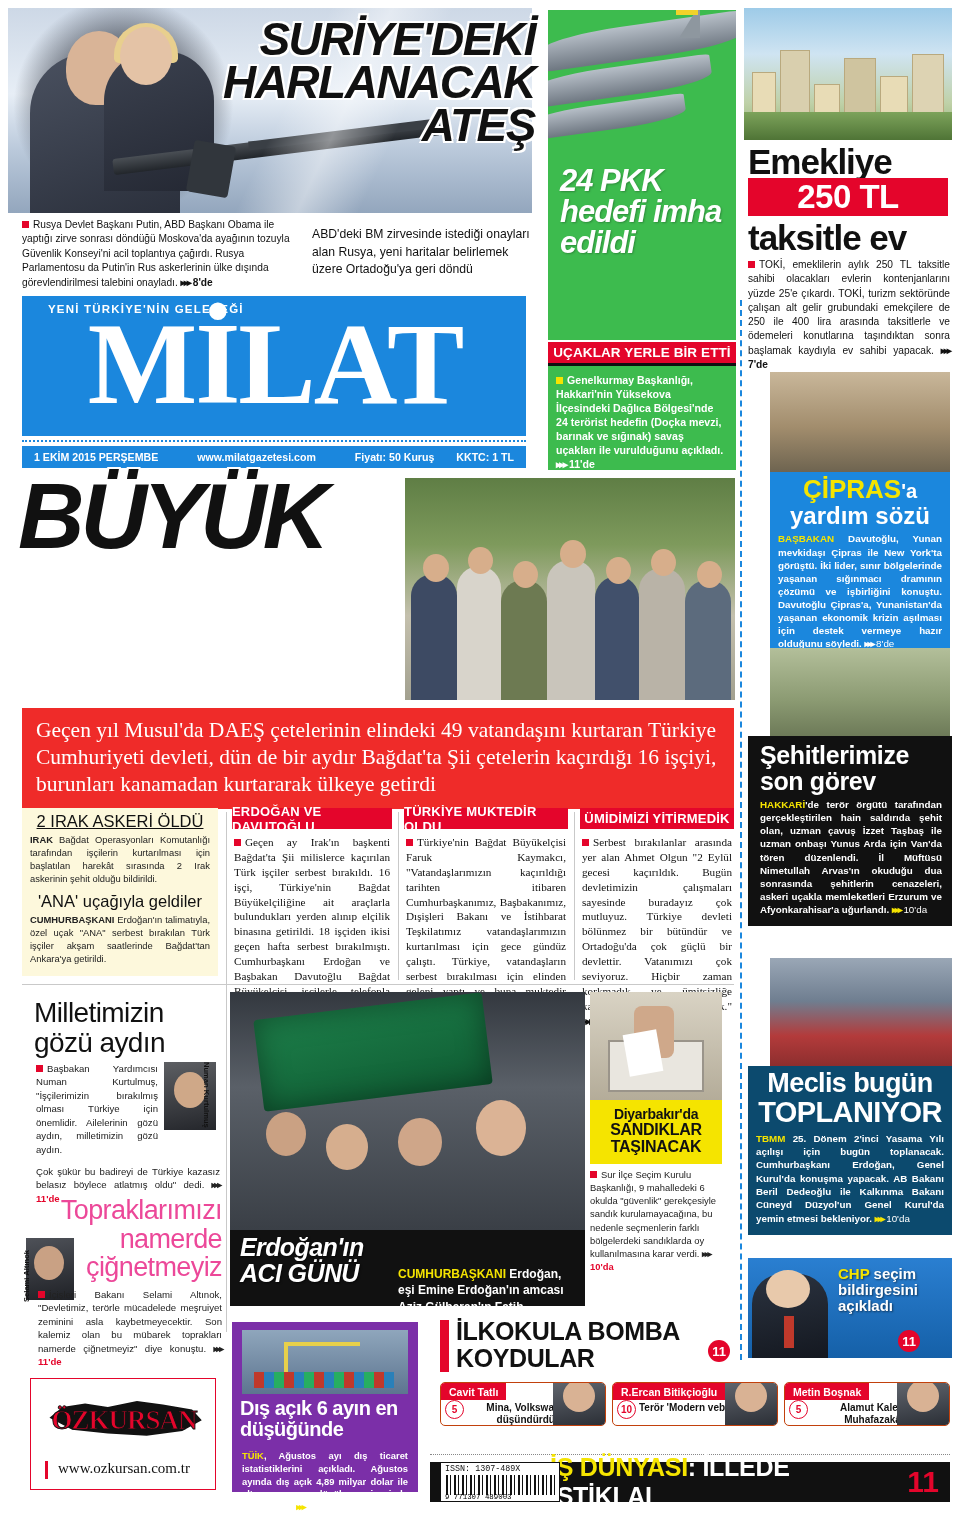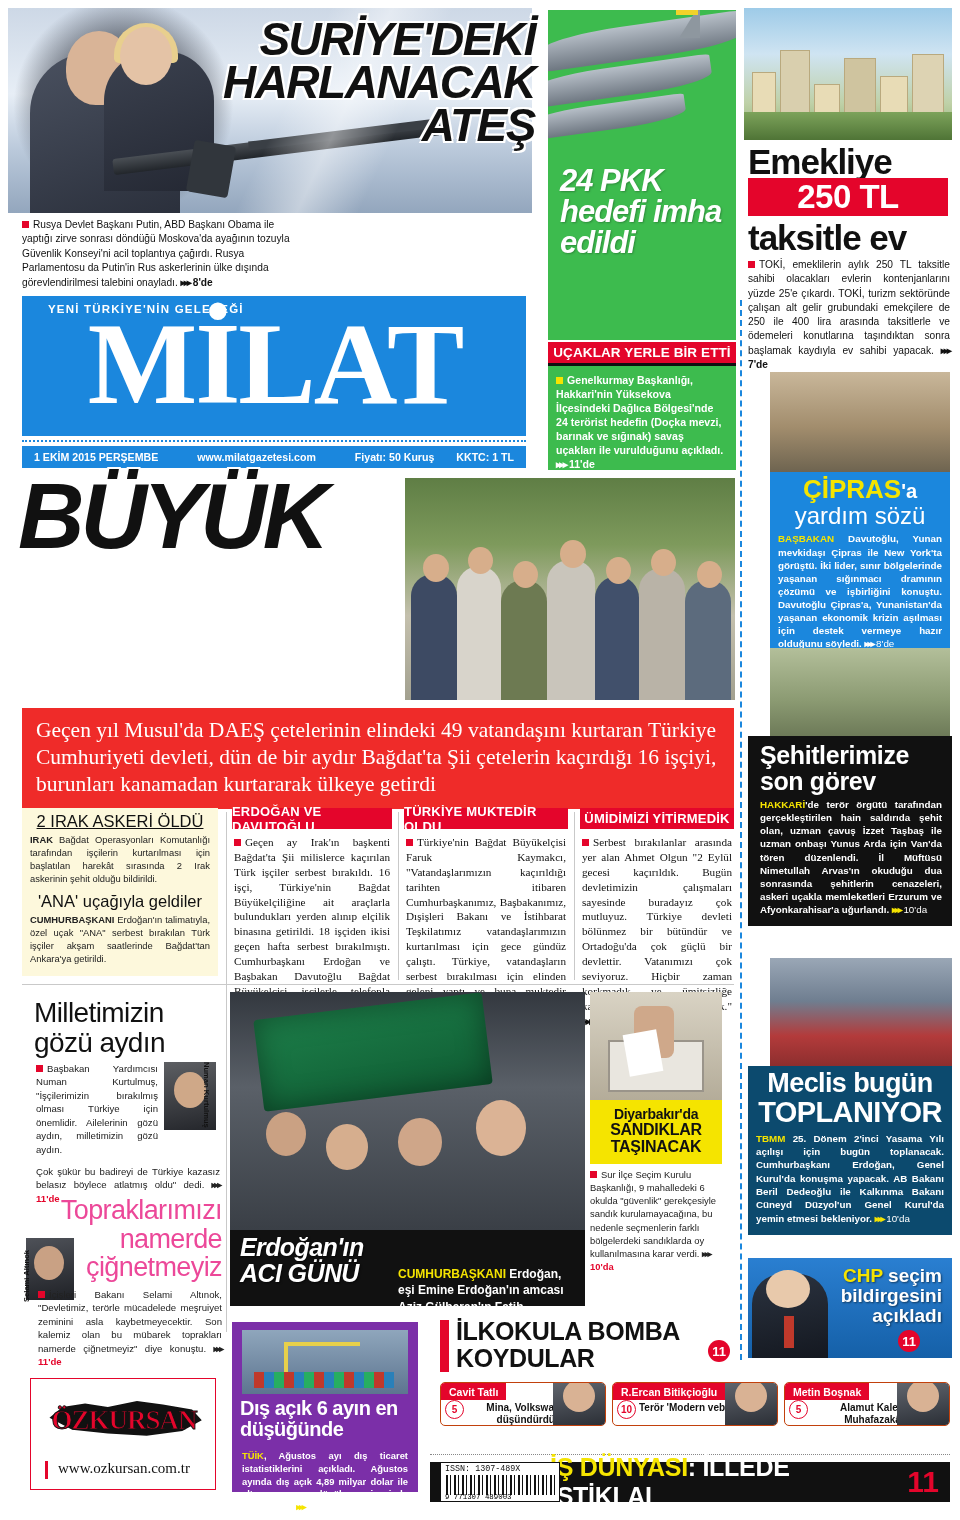--- a/index.html
+++ b/index.html
@@ -171,21 +171,21 @@
   #diyar-yellow .l1{ font-size:14px; font-weight:700; color:#111; text-align:center; letter-spacing:-.3px;}
   #diyar-yellow .l2{ font-size:16px; font-weight:900; color:#111; text-align:center; line-height:1.06; letter-spacing:-.3px;}
   #diyar-body{ left:590px; top:1168px; width:132px; font-size:9.4px; line-height:1.4; color:#222;}
 
   
   #cipras-photo{ left:770px; top:372px; width:180px; height:100px;
     background:linear-gradient(180deg,#c9b79a 0%,#a28d6d 55%,#6e6450 100%);}
   #cipras-blue{ left:770px; top:472px; width:180px; background:#1b87dd; padding:4px 8px 8px;}
   #cipras-blue .t1{ color:#f5e400; font-size:26px; font-weight:900; text-align:center; line-height:1.04;}
   #cipras-blue .t1 i{ color:#fff; font-style:normal; font-weight:800; font-size:20px;}
-  #cipras-blue .t2{ color:#fff; font-size:24px; font-weight:400; text-align:center; line-height:1.06; margin-bottom:4px;}
+  #cipras-blue .t2{ color:#fff; font-size:24px; font-weight:700; text-align:center; line-height:1.06; margin-bottom:4px;}
   #cipras-blue p{ color:#fff; font-size:9.8px; line-height:1.34; font-weight:700; text-align:justify;}
   #cipras-blue b{ color:#f5e400; }
 
   #sehit-photo{ left:770px; top:648px; width:180px; height:88px;
     background:linear-gradient(180deg,#b3bf9a 0%,#8b9a72 60%,#6d7a58 100%);}
   #sehit-black{ left:748px; top:736px; width:204px; background:#111; padding:6px 10px 10px 12px;}
   #sehit-black .t{ color:#fff; font-size:25px; font-weight:700; line-height:1.04; letter-spacing:-.4px;}
   #sehit-black p{ color:#fff; font-size:9.8px; line-height:1.34; font-weight:700; text-align:justify; margin-top:4px;}
   #sehit-black b{ color:#f5e400;}
 
@@ -196,22 +196,22 @@
   #meclis-blue .t2{ color:#fff; font-size:29px; font-weight:900; text-align:center; line-height:1.03; letter-spacing:-.6px;}
   #meclis-blue p{ color:#fff; font-size:9.8px; line-height:1.36; font-weight:700; text-align:justify; margin-top:4px;}
   #meclis-blue b{ color:#f5e400;}
 
   #chp-box{ left:748px; top:1258px; width:204px; height:100px;
     background:linear-gradient(180deg,#2a7fd1,#1560a8); overflow:hidden;}
   #chp-box .man{ position:absolute; left:4px; bottom:0; width:76px; height:84px;
     background:linear-gradient(170deg,#2b3340,#141820); border-radius:30px 30px 0 0;}
   #chp-box .face{ position:absolute; left:18px; bottom:50px; width:44px; height:38px; background:#e8c9ab; border-radius:50%;}
   #chp-box .tie{ position:absolute; left:36px; bottom:10px; width:10px; height:32px; background:#c0392b;}
-  #chp-txt{ left:838px; top:1266px; width:104px; text-align:right; color:#fff; font-weight:900;
-    font-size:19px; line-height:1.06; text-shadow:1px 1px 2px rgba(0,0,0,.5);}
+  #chp-txt{ left:838px; top:1266px; width:104px; text-align:left; color:#fff; font-weight:900;
+    font-size:15px; line-height:1.06; text-shadow:1px 1px 2px rgba(0,0,0,.5);}
   #chp-txt b{ color:#f5e400;}
   .circnum{ width:22px; height:22px; border-radius:50%; background:#e4052b; color:#fff;
     font-size:13px; font-weight:800; display:flex; align-items:center; justify-content:center;}
 
   
   #ad{ left:30px; top:1378px; width:186px; height:112px; background:#fff; border:1px solid #e4052b;}
   #ad .map{ position:absolute; left:12px; top:10px; width:162px; height:60px; background:#111;
     clip-path:polygon(4% 48%,12% 30%,26% 24%,40% 30%,58% 20%,74% 26%,92% 34%,98% 52%,86% 70%,64% 78%,40% 74%,18% 68%);}
   #ad .brand{ position:absolute; left:16px; top:26px; width:154px; text-align:center;
     color:#e4052b; font-family:"Liberation Serif", serif; font-weight:700; font-size:27px;
@@ -291,20 +291,21 @@
   <div class="abs" id="hl-suriye">
     <div>SURİYE'DEKİ</div>
     <div>HARLANACAK</div>
     <div>ATEŞ</div>
   </div>
   <div class="abs" id="putin-lead">
     <span class="sq red"></span><span>Rusya Devlet Başkanı Putin, ABD Başkanı Obama ile yaptığı zirve sonrası döndüğü Moskova'da ayağının tozuyla Güvenlik Konseyi'ni acil toplantıya çağırdı. Rusya Parlamentosu da Putin'in Rus askerlerinin ülke dışında görevlendirilmesi talebini onayladı.</span>
     <span class="arrow">▸▸▸</span>
     <span class="page-ref">8'de</span>
   </div>
+  <div class="abs" id="putin-lead2">ABD'deki BM zirvesinde istediği onayları alan Rusya, yeni haritalar belirlemek üzere Ortadoğu'ya geri döndü</div>
 
   <div class="abs" id="green-box">
     <div class="jets">
       <div class="jet" id="jet1"></div>
         <div class="tailfin"></div>
         <div class="tailstripe"></div>
       <div class="jet" id="jet2"></div>
         <div class="jet" id="jet3"></div>
     </div>
   </div>

